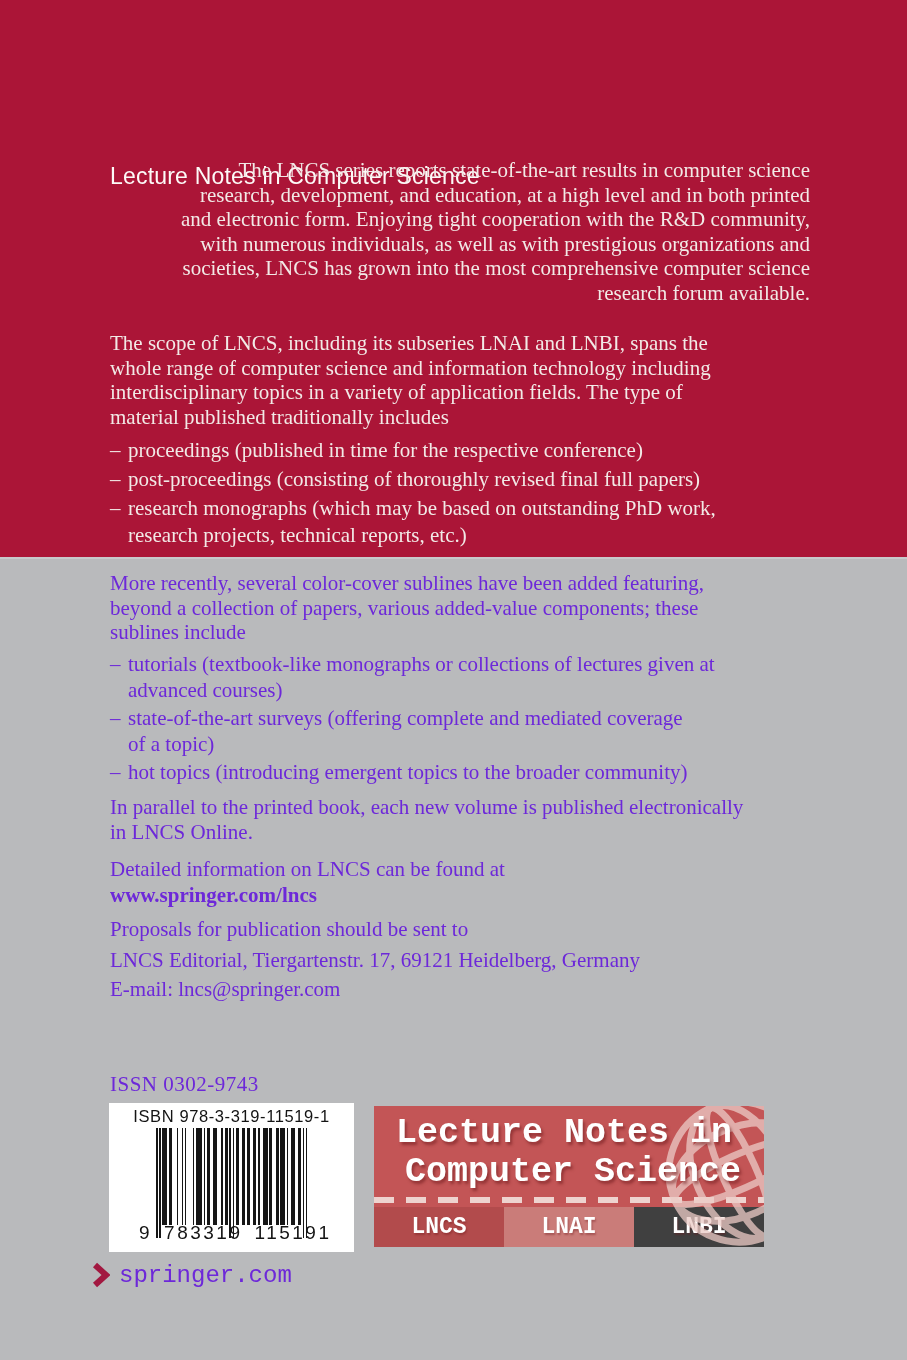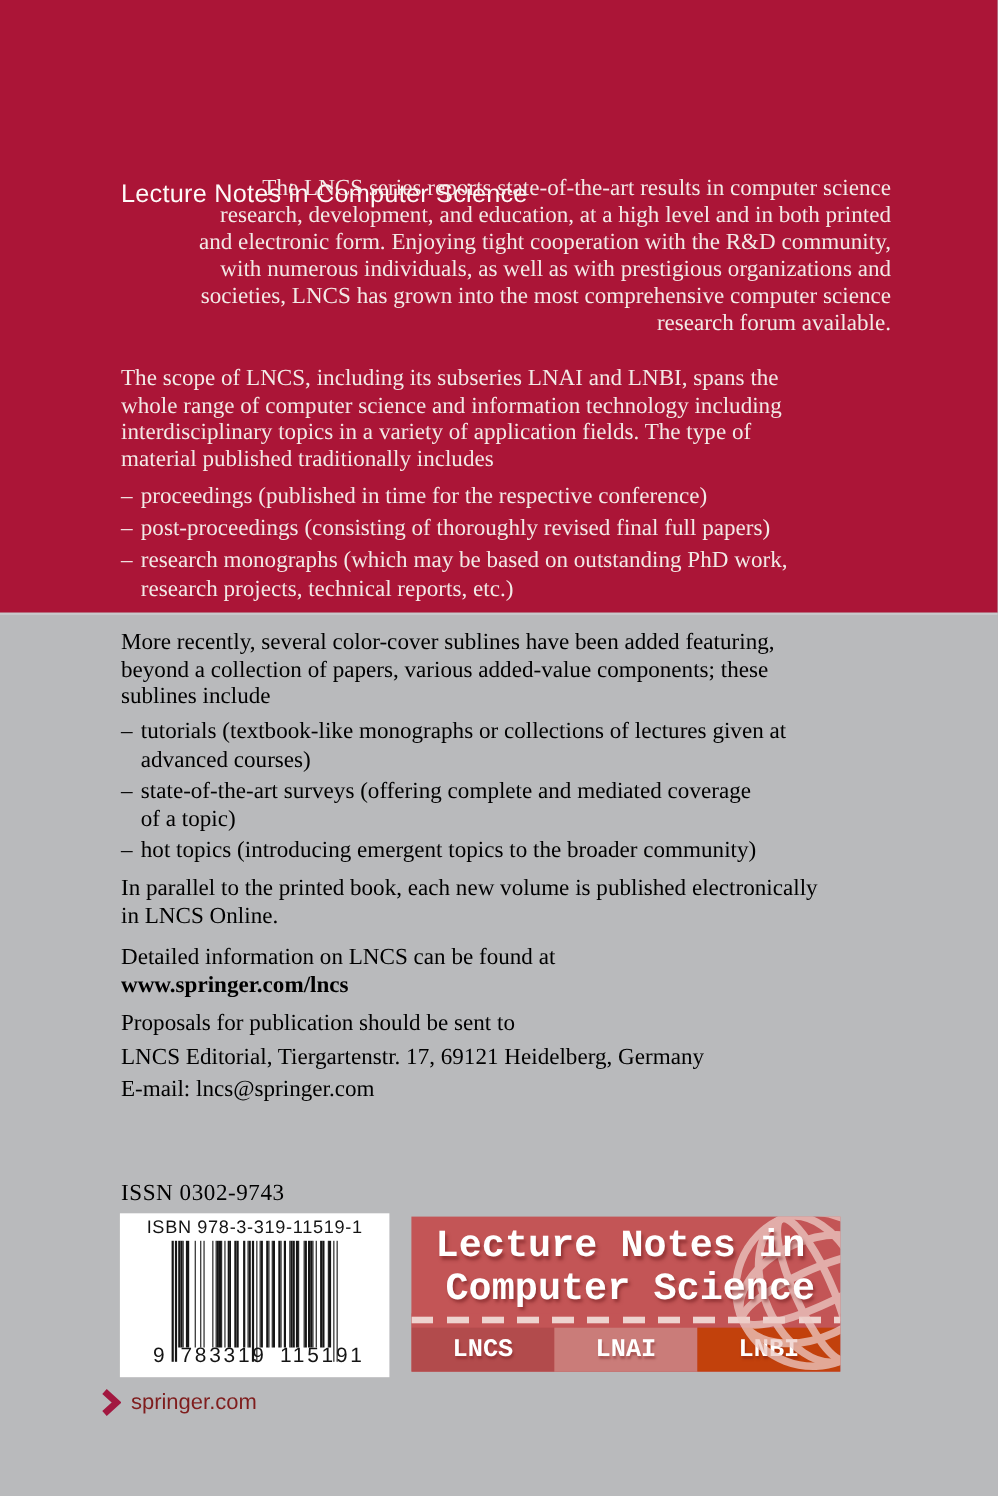--- a/index.html
+++ b/index.html
@@ -12,21 +12,21 @@
   .band-edge{position:absolute;left:0;top:557px;width:907px;height:2px;background:#c9c9cb;}
 
   .abs{position:absolute;left:110px;width:700px;}
   .prewrap{white-space:pre-line;}
 
   .heading{
     font-family:"Liberation Sans", sans-serif;font-weight:normal;
     font-size:23px;color:#fdfaf8;letter-spacing:.2px;margin-top:44px;
   }
   .red-text{color:#f2e9e6;font-size:21px;line-height:24.6px;}
-  .gray-text{color:#000000;font-size:21px;line-height:24.6px;}
+  .gray-text{color:#6d28d9;font-size:21px;line-height:24.6px;}
   .bold{font-weight:bold;}
 
   .bullet-list{display:block;}
   .bullet{display:flex;margin-bottom:2px;}
   .red-text .bullet, .bullet.red{line-height:27px;}
   .dash{flex:0 0 18px;width:18px;}
 
   
   .barcode-box{
     position:absolute;left:109px;top:1103px;width:245px;height:149px;
@@ -57,25 +57,25 @@
   .logo-divider{
     height:13px;background-color:#c35556;
     background-image:repeating-linear-gradient(90deg,#eed3cf 0 20px,rgba(0,0,0,0) 20px 32px);
     background-size:100% 6px;background-position:0 3px;background-repeat:no-repeat;
   }
   .logo-seg-row{height:40px;display:flex;color:#ffffff;font-weight:bold;font-size:23px;}
   .seg{flex:1;display:flex;align-items:center;justify-content:center;
     text-shadow:1px 2px 2px rgba(110,25,28,.4);}
   .seg.lncs{background:#b24b4c;}
   .seg.lnai{background:#ca7c79;}
-  .seg.lnbi{background:#c2410c;}
+  .seg.lnbi{background:#404040;}
 
   
   .springer{position:absolute;left:92px;top:1261px;display:flex;align-items:center;gap:9px;}
-  .springer-label{font-family:Liberation Sans, sans-serif;color:#7f1d1d;font-size:20px;}
+  .springer-label{font-family:Liberation Mono, monospace;color:#6d28d9;font-size:24px;}
 </style>
 </head>
 <body>
 
 <div class="cover">
 
   <div class="red-band"></div>
   <div class="band-edge"></div>
 
   <div class="abs heading" style="top:119px;">Lecture Notes in Computer Science</div>

